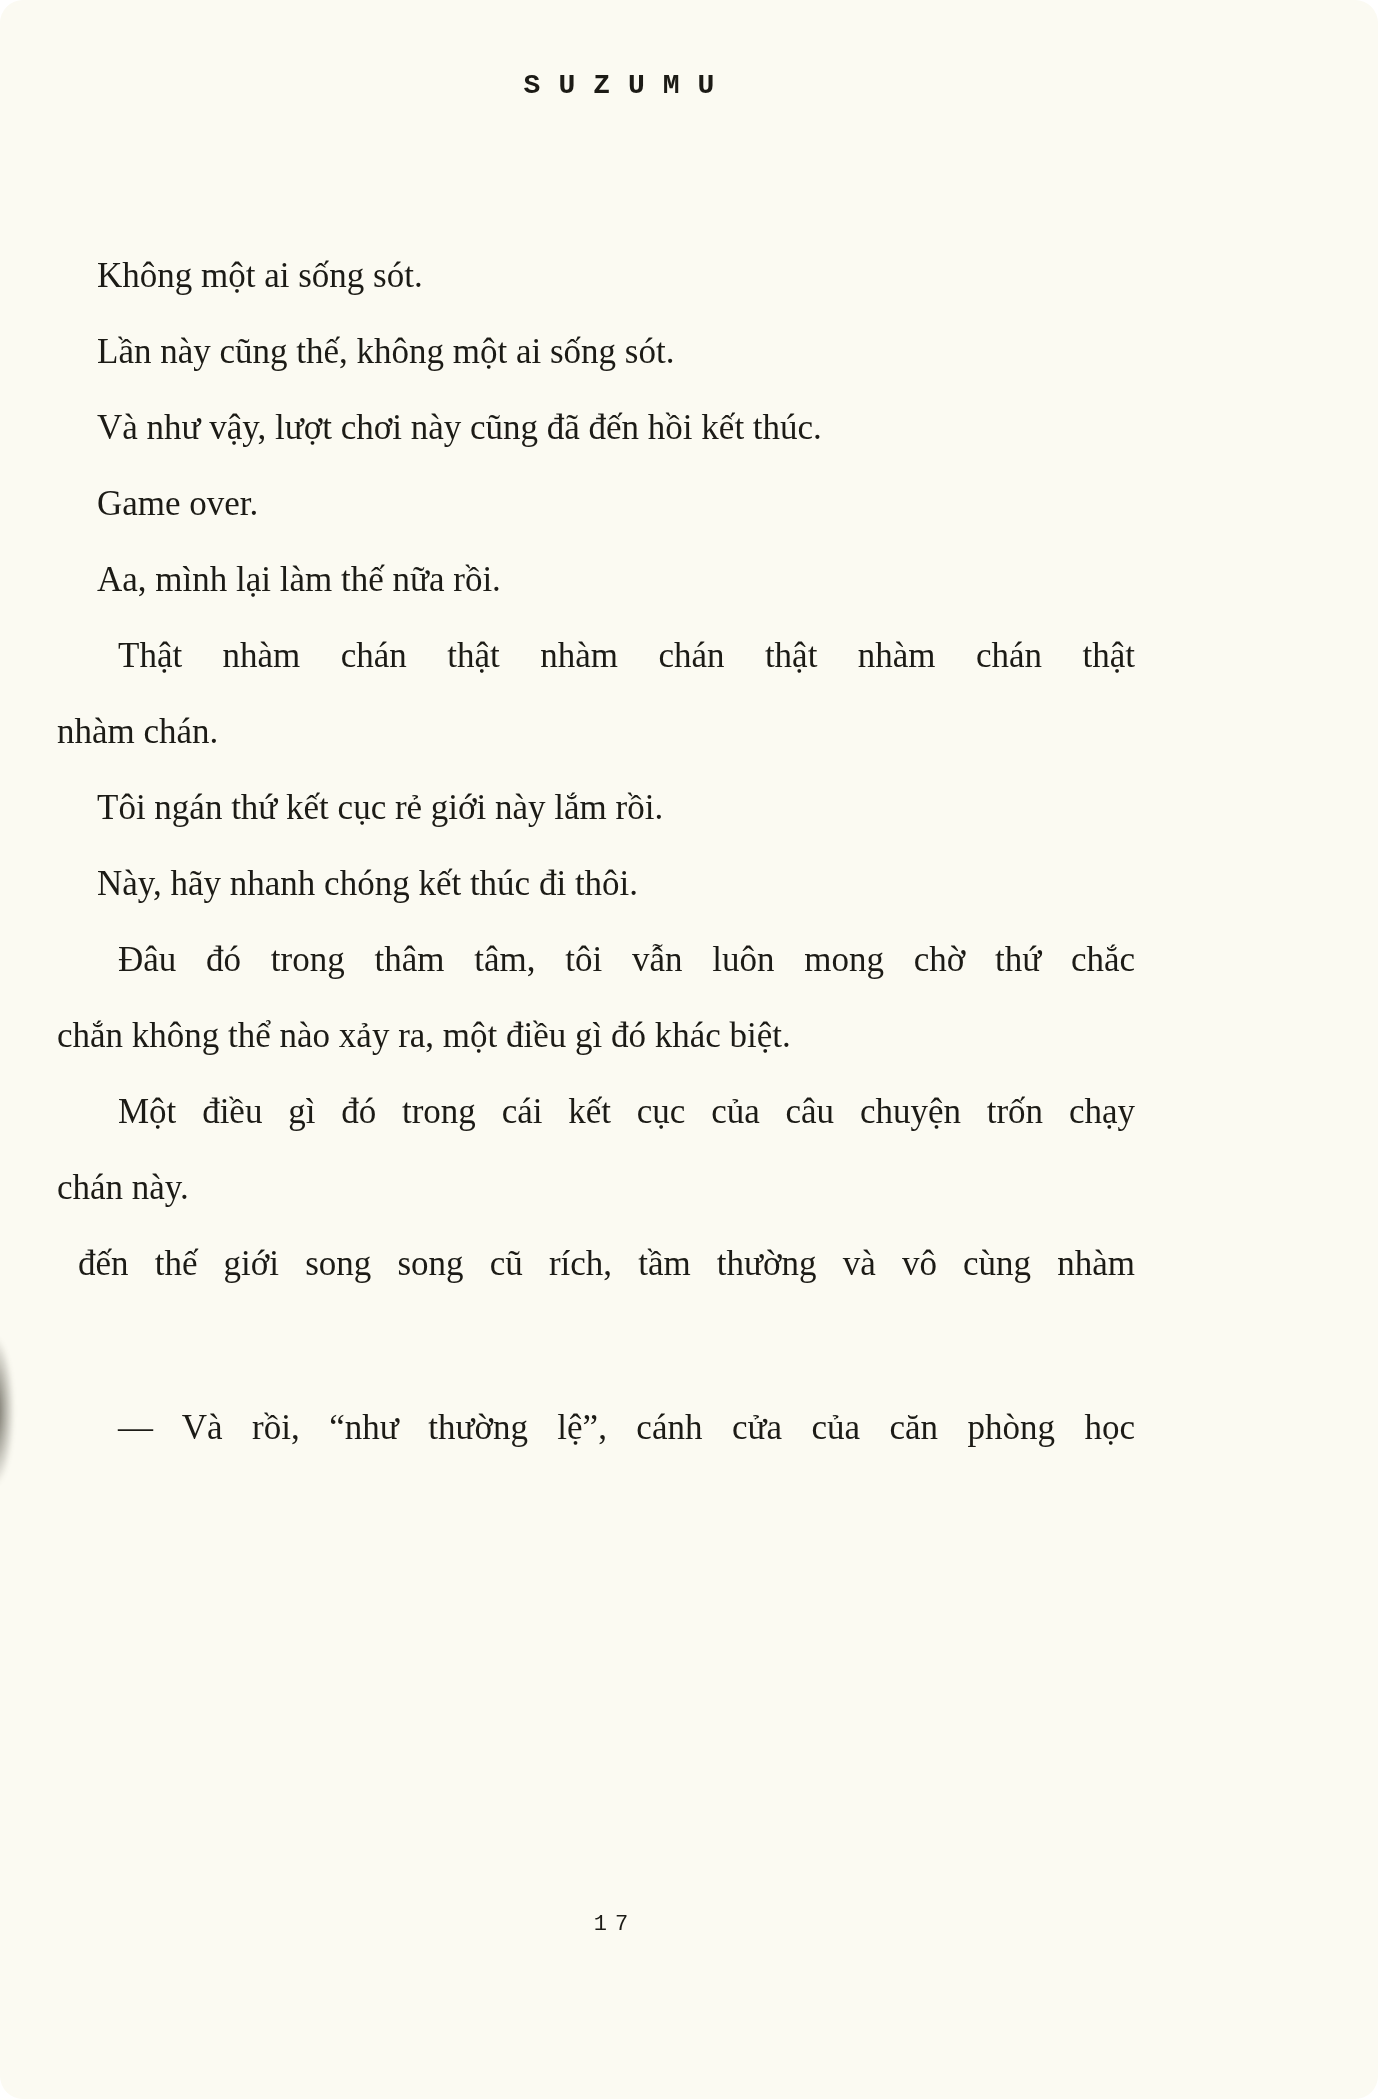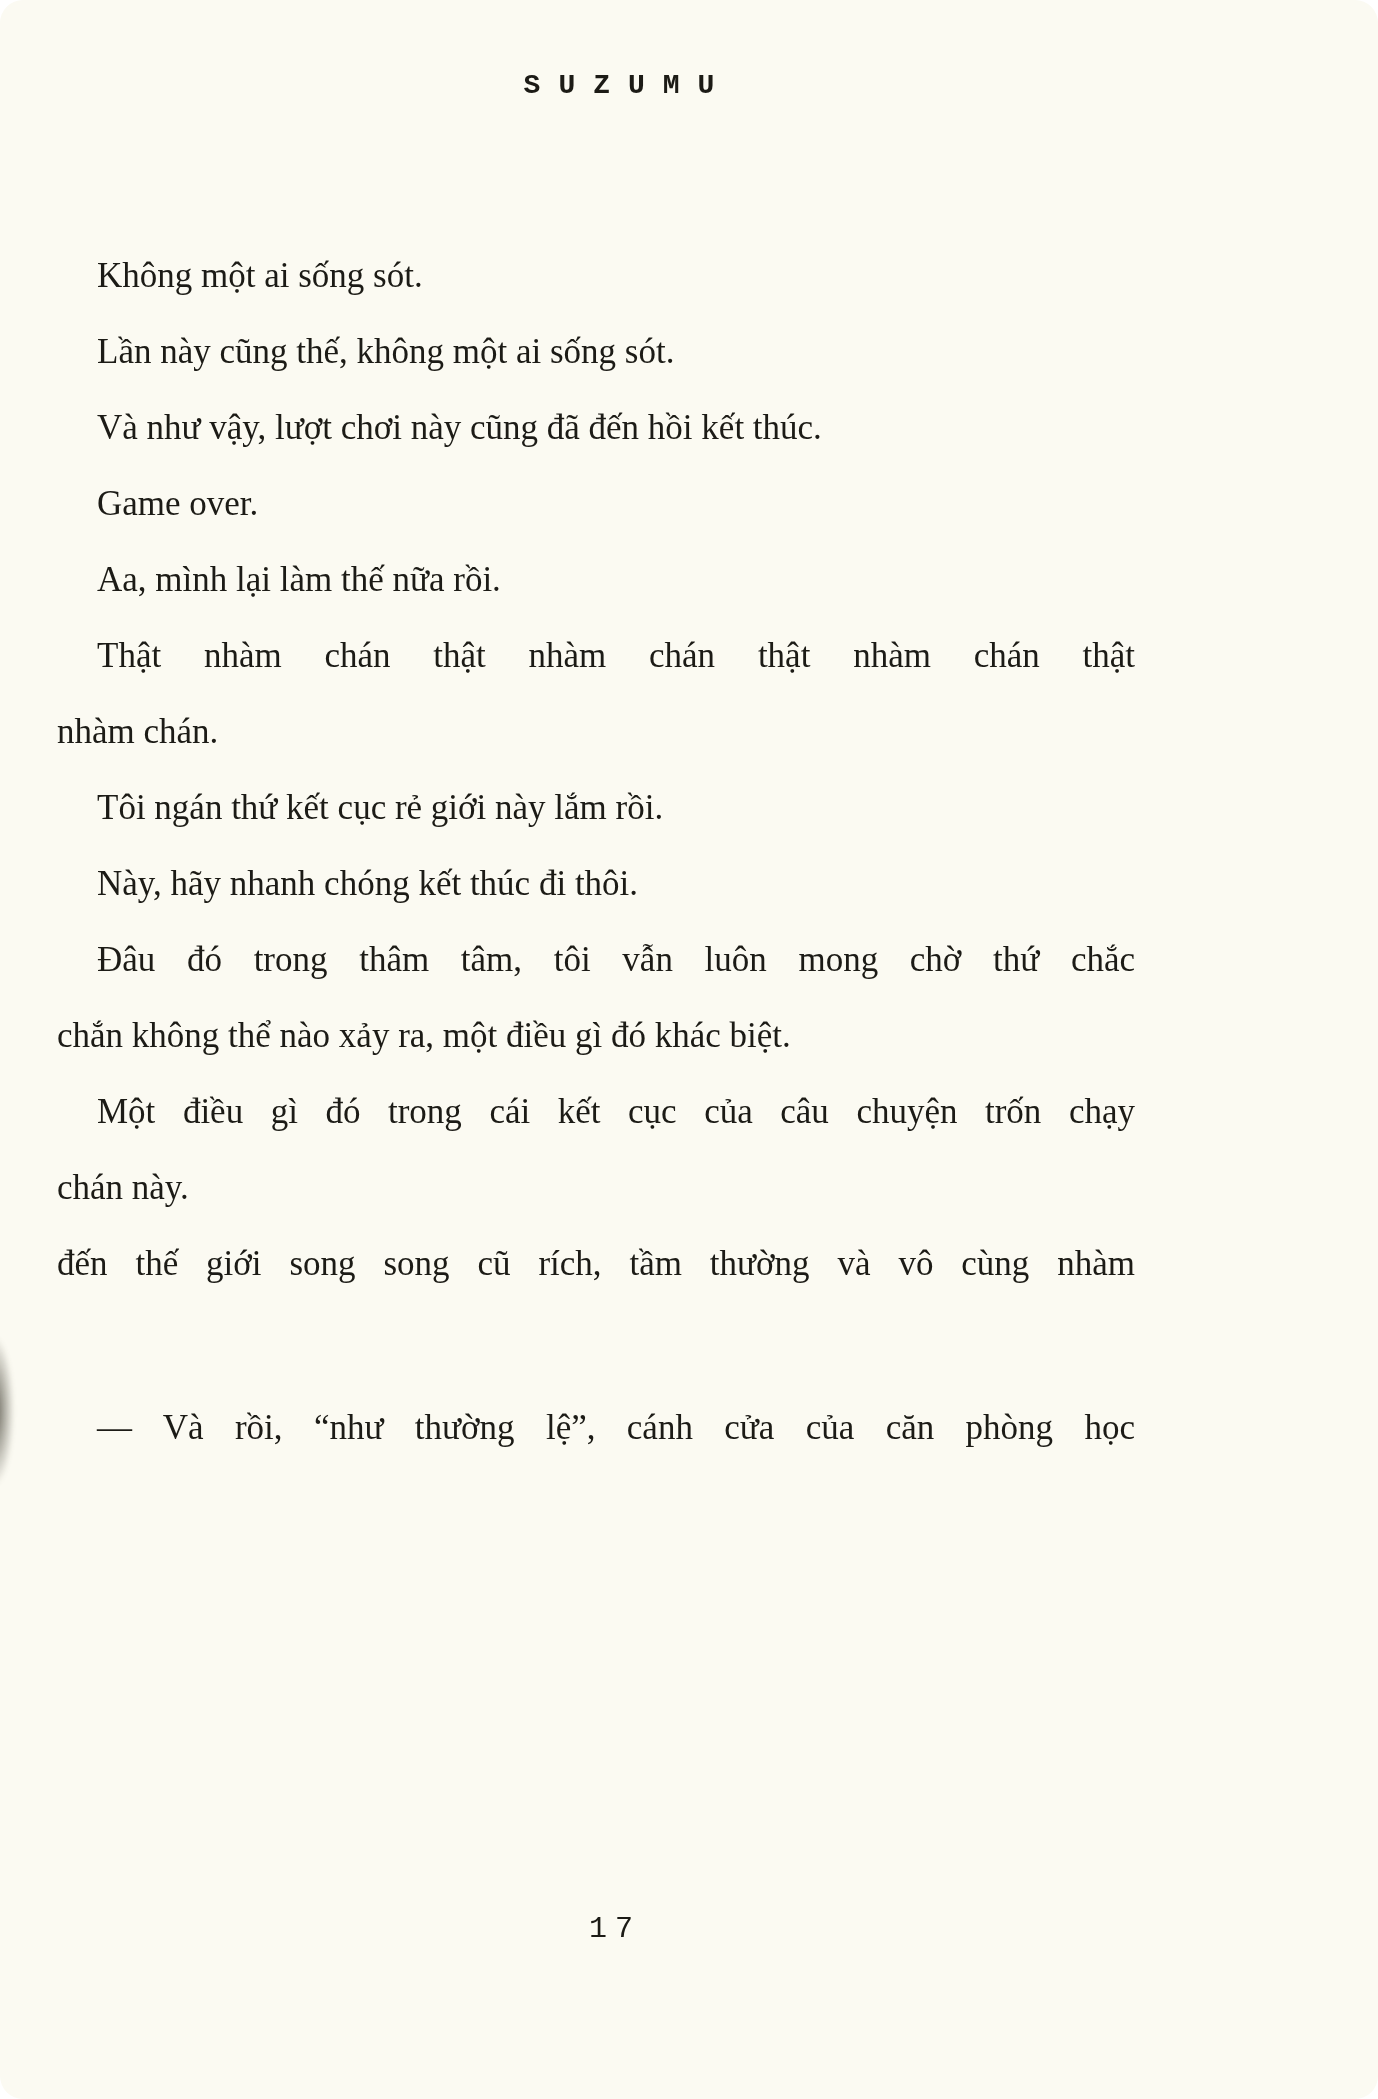--- a/index.html
+++ b/index.html
@@ -39,31 +39,32 @@
     line-height: 76px;
     white-space: normal;
     text-align: left;
   }
   .line.indent {
     padding-left: 40px;
   }
   .line.justify {
     text-align: justify;
     text-align-last: justify;
+    margin-left: 21px;
   }
   .line.gap {
     margin-top: 88px;
   }
   .page-number {
     position: absolute;
     top: 1912px;
     left: 615px;
     transform: translateX(-50%);
     font-family: "Liberation Mono", "DejaVu Sans Mono", monospace;
-    font-size: 30px;
+    font-size: 22px;
     letter-spacing: 8px;
     color: var(--ink, #1c1b16);
   }
   .edge-shadow {
     position: absolute;
     left: -6px;
     top: 1336px;
     width: 20px;
     height: 150px;
     background: radial-gradient(ellipse at left center, rgba(45, 42, 30, 0.75) 0%, rgba(45, 42, 30, 0) 72%);

